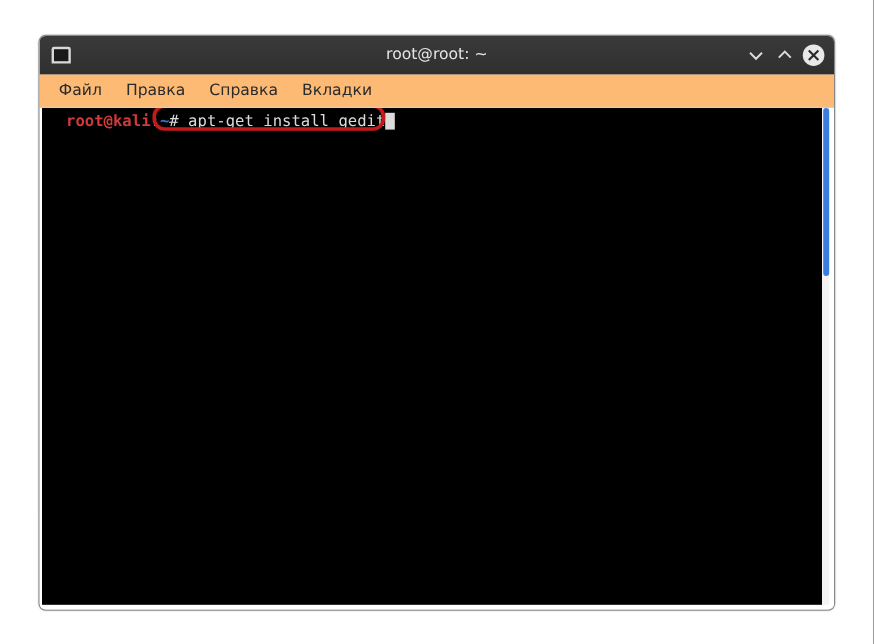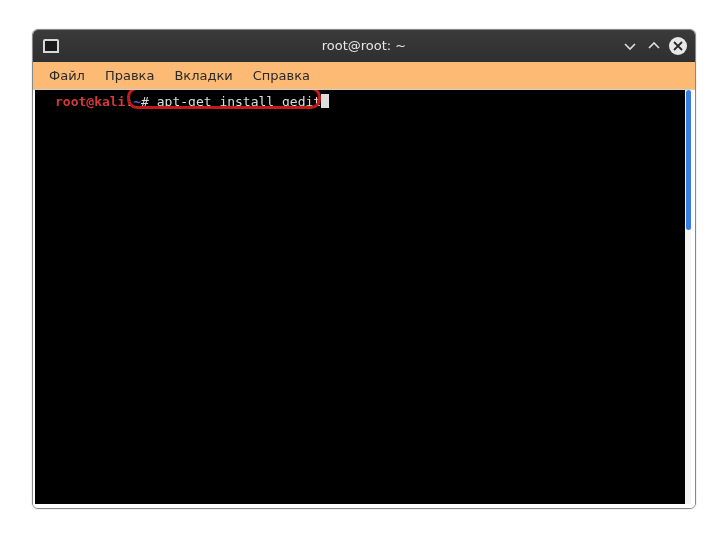--- a/index.html
+++ b/index.html
@@ -170,22 +170,22 @@
         <svg viewBox="0 0 10 10">
             <path d="M1 1 L9 9 M9 1 L1 9" stroke="#2a2a2a" stroke-width="1.8" fill="none"></path>
           </svg>
       </div>
     </div>
   </div>
 
   <div class="menubar">
     <div class="menu-item">Файл</div>
     <div class="menu-item">Правка</div>
+    <div class="menu-item">Справка</div>
     <div class="menu-item">Вкладки</div>
-    <div class="menu-item">Справка</div>
   </div>
 
   <div class="terminal-wrapper">
     <div class="terminal"><span class="prompt-user">root@kali</span><span class="prompt-colon">:</span><span class="prompt-path">~</span><span class="prompt-hash">#</span> <span class="cmd-text">apt-get install gedit</span><span class="cursor-block"></span>
       <div class="highlight-box" style="left:92px; top:-3px; width:194px; height:22px;"></div>
     </div>
     <div class="scrollbar">
       <div class="thumb"></div>
     </div>
   </div>

